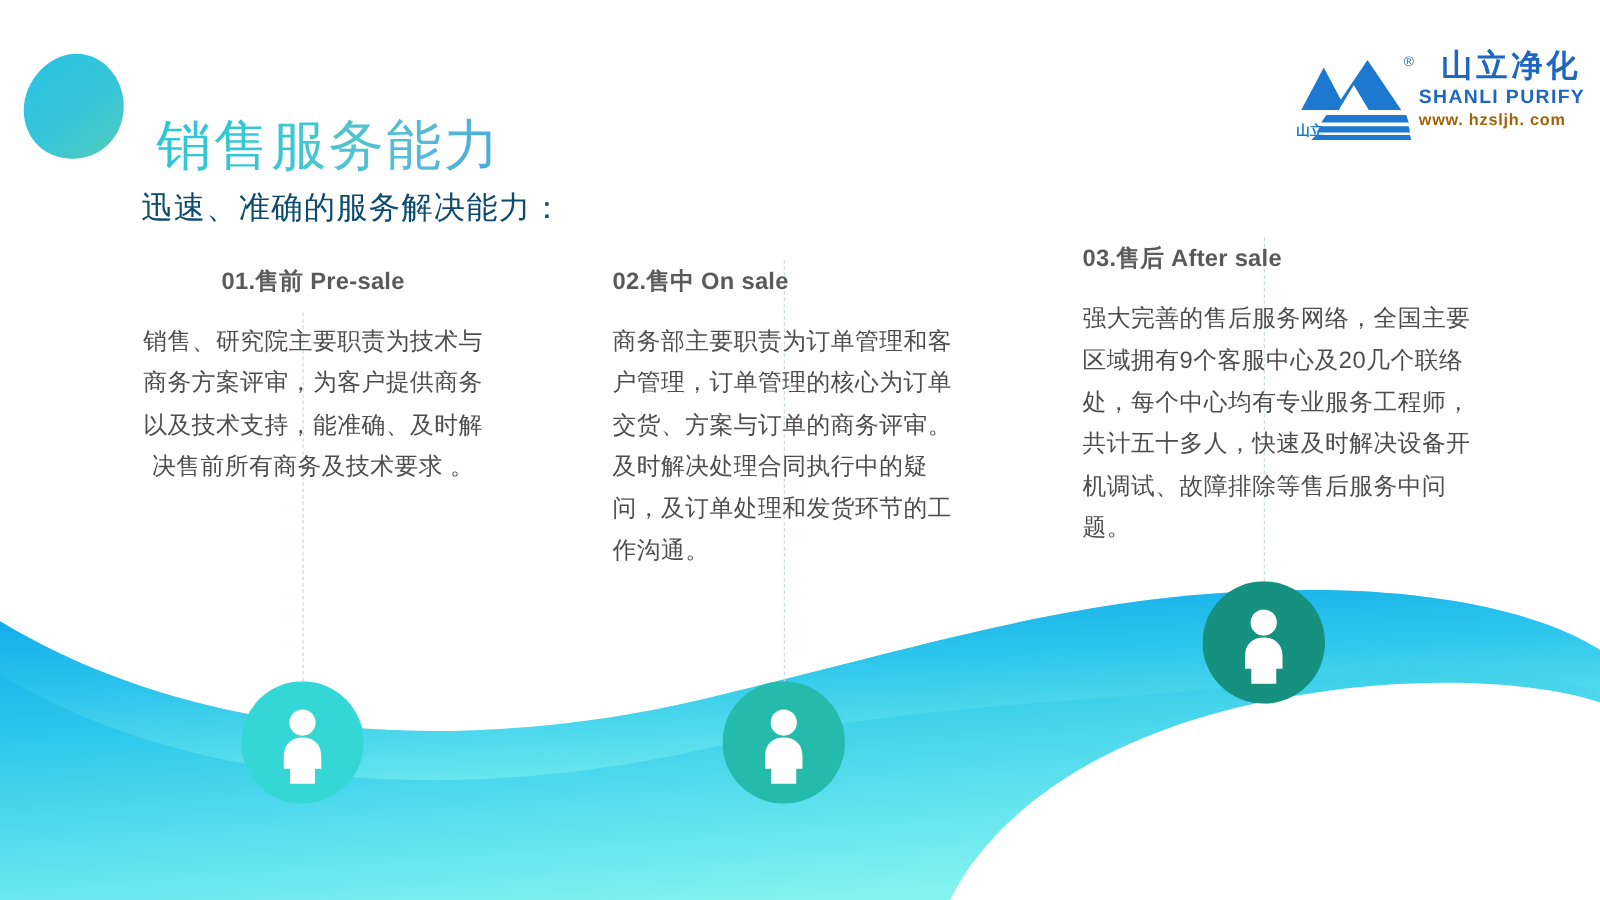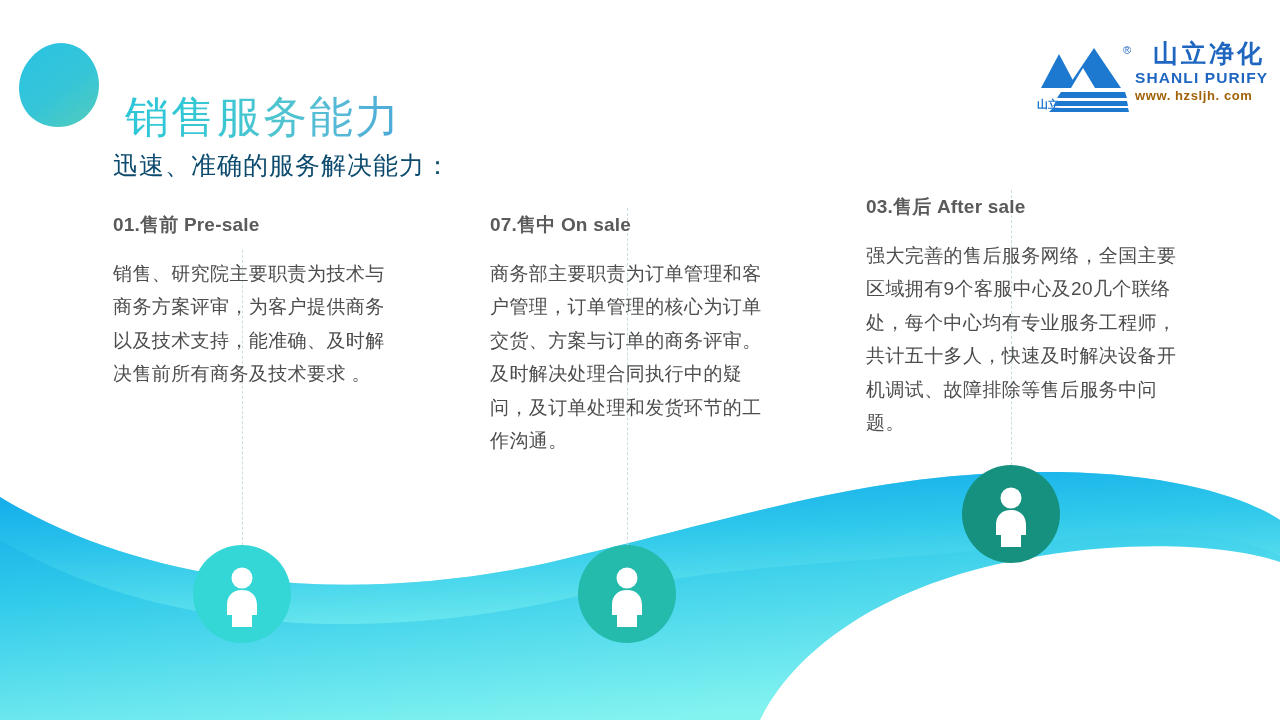--- a/index.html
+++ b/index.html
@@ -94,21 +94,21 @@
     white-space:nowrap;
     letter-spacing:0.2px;
   }
   .col-body {
     font-size:19px;
     color:#4d4d4d;
     line-height:1.76;
     letter-spacing:0.4px;
   }
 
-  #col1 { left:113px; top:212px; width:275px; }
+  #col1 { left:113px; top:212px; width:275px;text-align:center; }
   #col1 .col-body { margin-top:19px; }
   #col2 { left:490px; top:212px; width:290px; }
   #col2 .col-body { margin-top:19px; }
   #col3 { left:866px; top:194px; width:320px; }
   #col3 .col-body { margin-top:19px; }
 
   
   .marker { position:absolute; }
   .marker svg { display:block; }
 </style>
@@ -186,21 +186,21 @@
   <div class="connector" style="left:242px; top:250px; height:310px;"></div>
   <div class="connector" style="left:627px; top:208px; height:352px;"></div>
   <div class="connector" style="left:1011px; top:190px; height:285px;"></div>
 
   <div class="col" id="col1">
     <div class="col-heading">01.售前  Pre-sale</div>
     <div class="col-body">销售、研究院主要职责为技术与商务方案评审，为客户提供商务以及技术支持，能准确、及时解决售前所有商务及技术要求  。</div>
   </div>
 
   <div class="col" id="col2">
-    <div class="col-heading">07.售中 On sale</div>
+    <div class="col-heading">02.售中 On sale</div>
     <div class="col-body">商务部主要职责为订单管理和客户管理，订单管理的核心为订单交货、方案与订单的商务评审。及时解决处理合同执行中的疑问，及订单处理和发货环节的工作沟通。</div>
   </div>
 
   <div class="col" id="col3">
     <div class="col-heading">03.售后 After sale</div>
     <div class="col-body">强大完善的售后服务网络，全国主要区域拥有9个客服中心及20几个联络处，每个中心均有专业服务工程师，共计五十多人，快速及时解决设备开机调试、故障排除等售后服务中问题。</div>
   </div>
 
   <div class="marker" style="left:193px; top:545px;">
     <svg width="98" height="98" viewBox="0 0 98 98">

